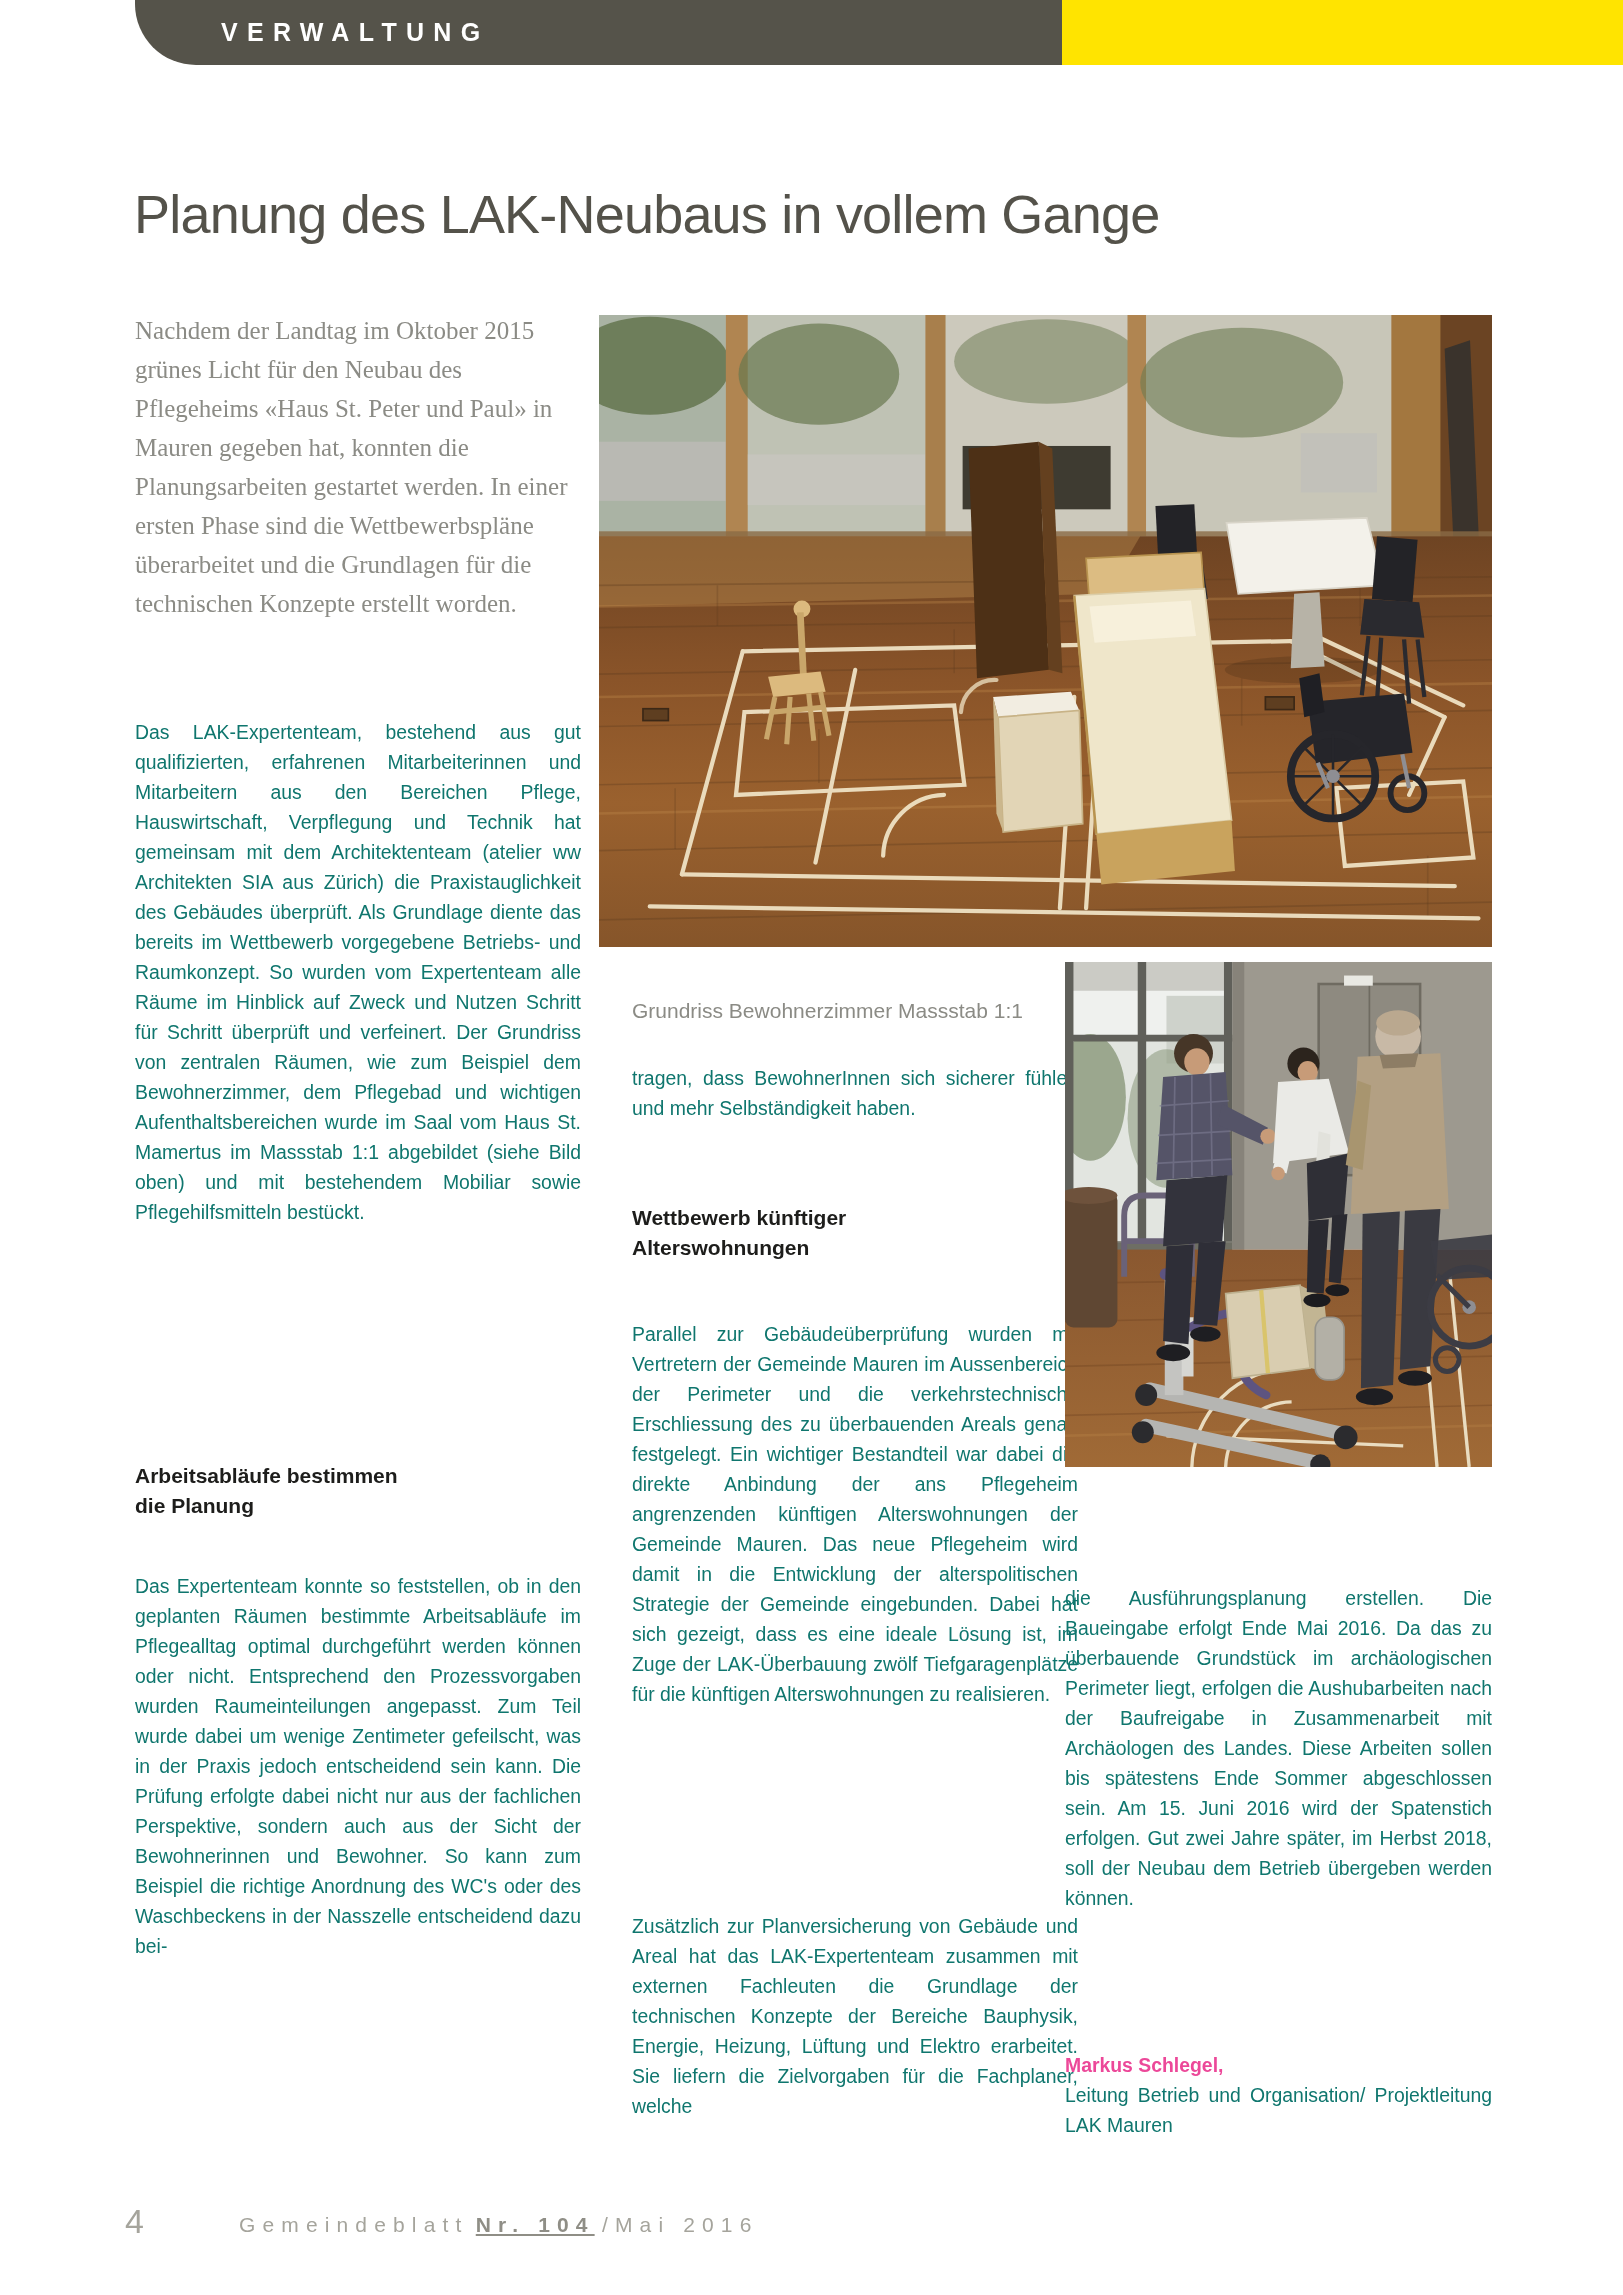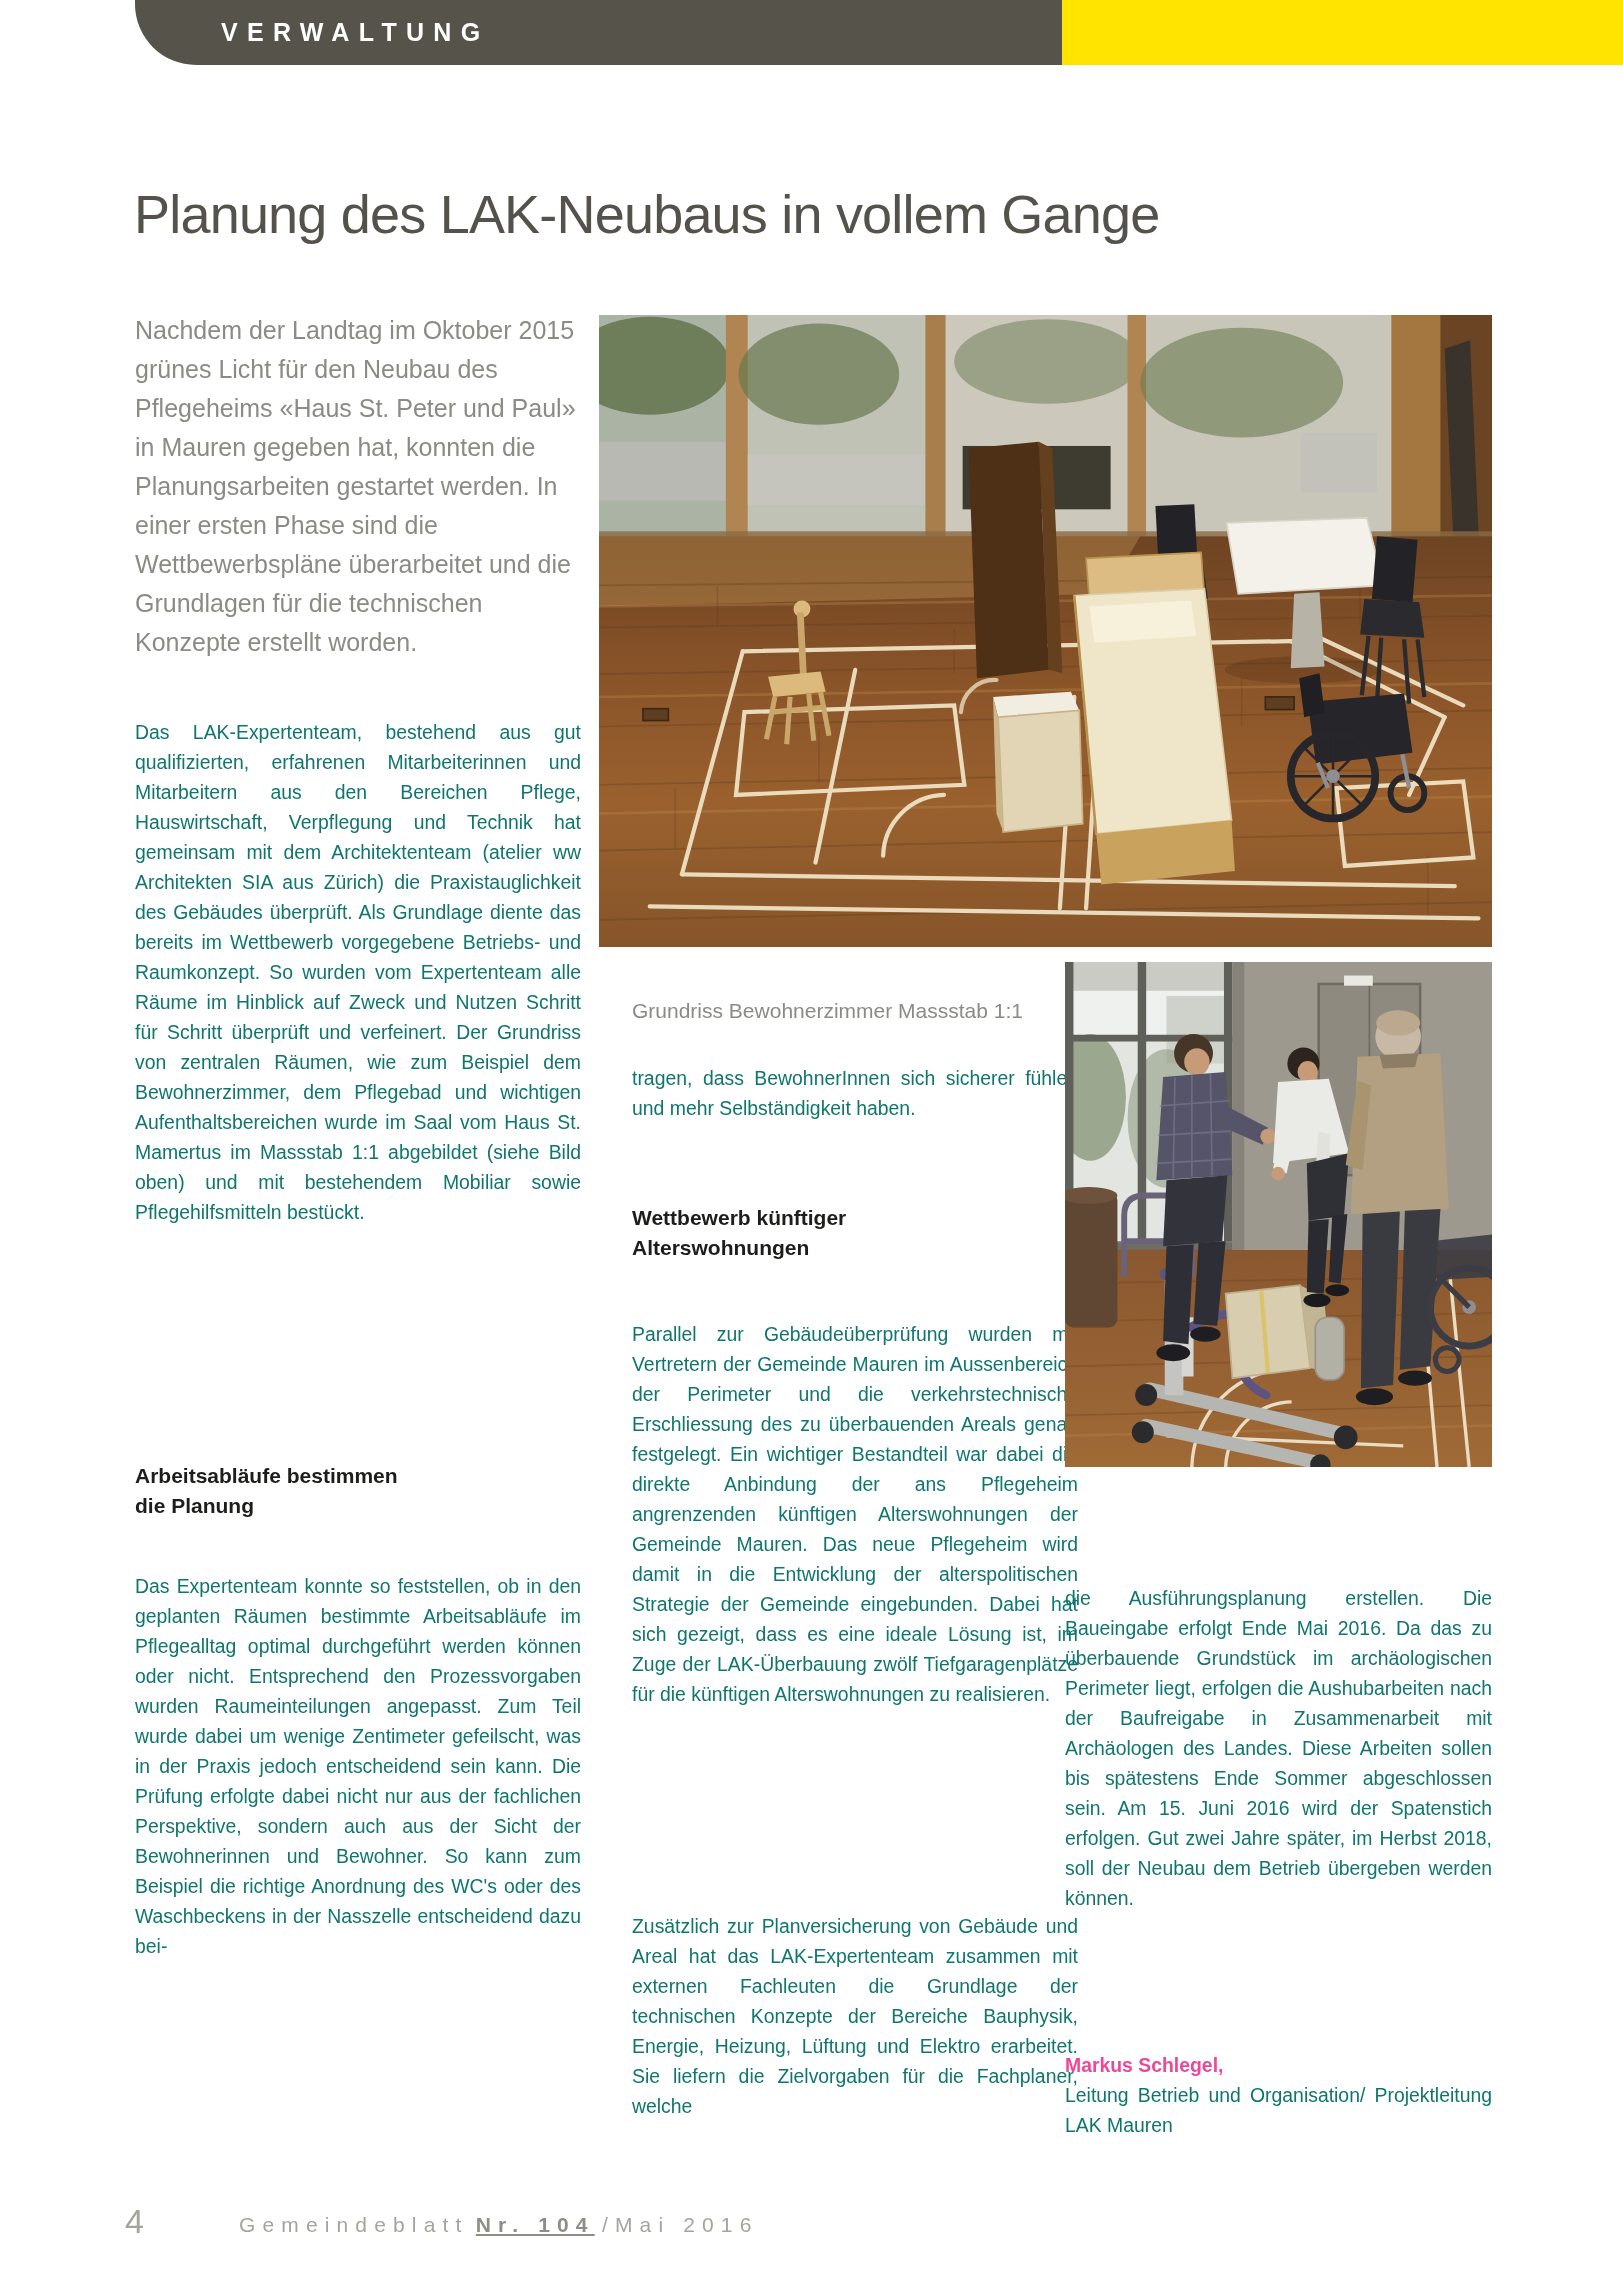--- a/index.html
+++ b/index.html
@@ -12,21 +12,21 @@
   .banner-label{color:#ffffff;font-size:25px;font-weight:700;letter-spacing:9.3px;padding-left:86px;}
   .yellow-block{position:absolute;left:1062px;top:0;width:561px;height:65px;background:#ffe400;}
 
   
   .title{position:absolute;left:134px;top:183px;width:1370px;font-size:54px;color:#54524a;
          letter-spacing:-0.8px;white-space:nowrap;font-weight:400;}
   .title .bold{font-weight:400;}
 
   
   .lead{position:absolute;left:135px;top:311px;width:451px;font-size:25px;line-height:39px;
-        color:#8b8b85;text-align:left;}
+        color:#8b8b85;text-align:left;font-family:Liberation Serif, serif;}
   .body-text{font-size:19.4px;line-height:30px;color:#0f766e;text-align:justify;}
   .force-last{text-align-last:justify;}
   .subhead{font-size:21px;line-height:30px;font-weight:700;color:#1d1d1b;}
   .caption{font-size:21px;line-height:30px;color:#8b8b85;}
 
   .col-left{left:135px;width:446px;position:absolute;}
   .col-mid{left:632px;width:446px;position:absolute;margin-top:32px;}
   .col-right{left:1065px;width:427px;position:absolute;}
 
   .p-left1{top:717px;}

